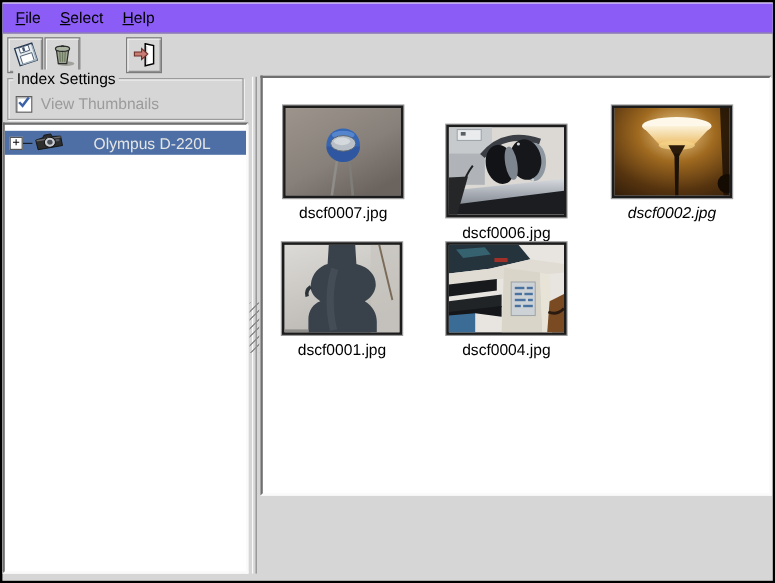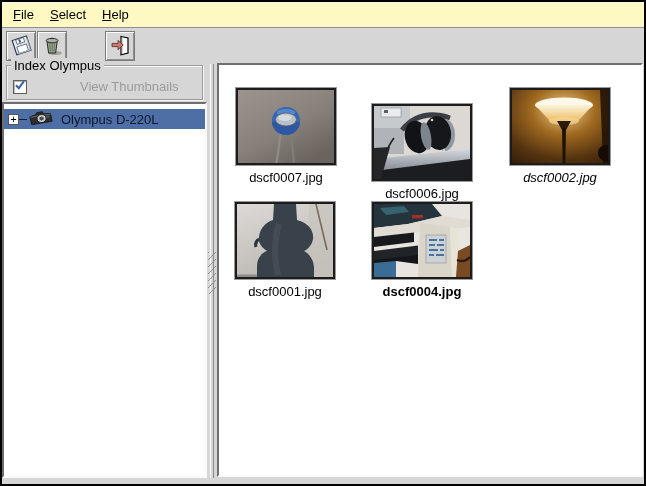--- a/index.html
+++ b/index.html
@@ -8,21 +8,21 @@
 
   .window{
     position:relative; width:646px; height:486px;
     background:#d6d6d6; border:2px solid #000; overflow:hidden;
     font-size:13px; color:#000;
   }
 
   
   .menubar{
     position:absolute; left:0; top:0; right:0; height:26px;
-    background:#fef9c3;
+    background:#8b5cf6;
     box-shadow: inset 0 1px 0 #f4f4f4, inset 0 -1px 0 #909090;
     display:flex; align-items:center; padding-left:3px;
   }
   .menu-item{
     padding:4px 8px 5px 8px; cursor:default; white-space:nowrap;
   }
   .menu-item u{ text-decoration:underline; }
 
   
   .tool-btn{
@@ -37,21 +37,21 @@
   
   .settings-frame{
     position:absolute; left:4px; top:63px; width:197px; height:35px;
     border:1px solid #9b9b9b;
     box-shadow: inset 1px 1px 0 #f6f6f6, 1px 1px 0 #f6f6f6;
   }
   .settings-frame .frame-title{
     position:absolute; top:-8px; left:4px; background:#d6d6d6;
     padding:0 3px; font-size:13px; line-height:15px;
   }
-  .checkbox-row{ position:absolute; left:6px; top:13px; display:flex; align-items:center;gap:46px; }
+  .checkbox-row{ position:absolute; left:6px; top:13px; display:flex; align-items:center; }
   .checkbox-box{
     width:14px; height:14px; background:#fff;
     border:1px solid #5e5e5e;
     box-shadow: inset 1px 1px 0 #b9b9b9;
     display:flex; align-items:center; justify-content:center;
   }
   .checkbox-label{ margin-left:7px; color:#9b9b9b; }
 
   
   .tree-panel{
@@ -65,58 +65,58 @@
   }
   .expander{
     position:relative; margin-left:4px; width:11px; height:11px;
     background:#fff; border:1px solid #555; flex:0 0 auto;
     display:flex; align-items:center; justify-content:center;
     font-size:10px; line-height:9px; font-family:"DejaVu Sans Mono",monospace;
     color:#000;
   }
   .tree-connector{ width:8px; height:1px; background:#16202e; flex:0 0 auto; }
   .tree-cam-icon{ margin-left:1px; flex:0 0 auto; }
-  .tree-label{ color:#0f172a; margin-left:7px; white-space:nowrap; }
+  .tree-label{ color:#e5e5e5; margin-left:24px; white-space:nowrap; }
 
   
   .splitter{
     position:absolute; left:205px; top:62px; width:10px; height:414px;
     cursor:col-resize;
   }
   .splitter .ridge{
     position:absolute; left:3px; top:0; bottom:0; width:4px;
     border-left:1px solid #fafafa; border-right:1px solid #8a8a8a;
   }
   .splitter .grip{
     position:absolute; left:1px; top:188px; width:8px; height:42px;
     background:repeating-linear-gradient(135deg,#8f8f8f 0 1px,rgba(0,0,0,0) 1px 5px);
   }
 
   
   .main-panel{
-    position:absolute; left:215px; top:61px; width:426px; height:414px;
+    position:absolute; left:215px; top:61px; width:426px; height:350px;
     background:#fff;
     border:2px solid; border-color:#6f6f6f #fafafa #fafafa #6f6f6f;
     overflow:hidden;
   }
   .thumb-cell{ position:absolute; width:124px; text-align:center; }
   .thumb-frame{
     width:100px; height:77px; margin:0 auto;
     border:2px solid #1c1c1c;
     box-shadow:0 0 0 1px #9a9a9a;
     background:#888;
   }
   .thumb-frame svg{ display:block; }
   .thumb-caption{ margin-top:5px; font-size:13px; color:#000; }
 
   #cell-1{ left:5px;  top:23px; }
   #cell-2{ left:141px; top:39px; }
   #cell-3{ left:279px; top:23px;font-style:italic; }
   #cell-4{ left:4px;  top:137px; }
-  #cell-5{ left:141px; top:137px;font-weight:bold; }
+  #cell-5{ left:141px; top:137px; }
 </style>
 </head>
 <body>
 
 <div class="window">
 
   <div class="menubar">
     <span class="menu-item"><u>F</u>ile</span>
     <span class="menu-item"><u>S</u>elect</span>
     <span class="menu-item"><u>H</u>elp</span>
@@ -152,21 +152,21 @@
     <span>
       <svg width="26" height="26" viewBox="0 0 26 26">
         <polygon points="14,4.5 21,6 21,21 14,22.8" fill="#ffffff" stroke="#000000" stroke-width="1.2"></polygon>
         <path d="M15.3,6.2 L15.3,21" stroke="#bbbbbb" stroke-width="0.8"></path>
         <path d="M5,11.4 L11,11.4 L11,8.4 L16.2,13 L11,17.6 L11,14.6 L5,14.6 Z" fill="#c87d74" stroke="#6d2f28" stroke-width="0.9"></path>
       </svg>
     </span>
   </div>
 
   <div class="settings-frame">
-    <span class="frame-title">Index Olympus</span>
+    <span class="frame-title">Index Settings</span>
     <div class="checkbox-row">
       <span class="checkbox-box">
         <span>
           <svg width="12" height="12" viewBox="0 0 12 12">
             <path d="M2,6.2 L4.8,9.2 L10,2.2" fill="none" stroke="#3a62a8" stroke-width="2.1"></path>
           </svg>
         </span>
       </span>
       <span class="checkbox-label">View Thumbnails</span>
     </div>

